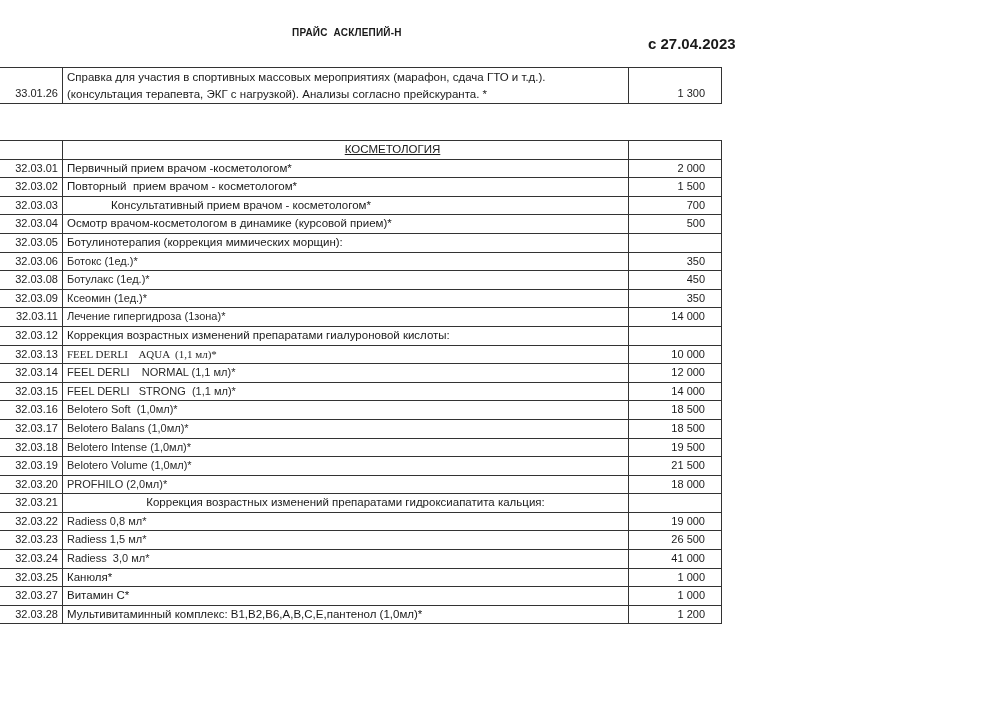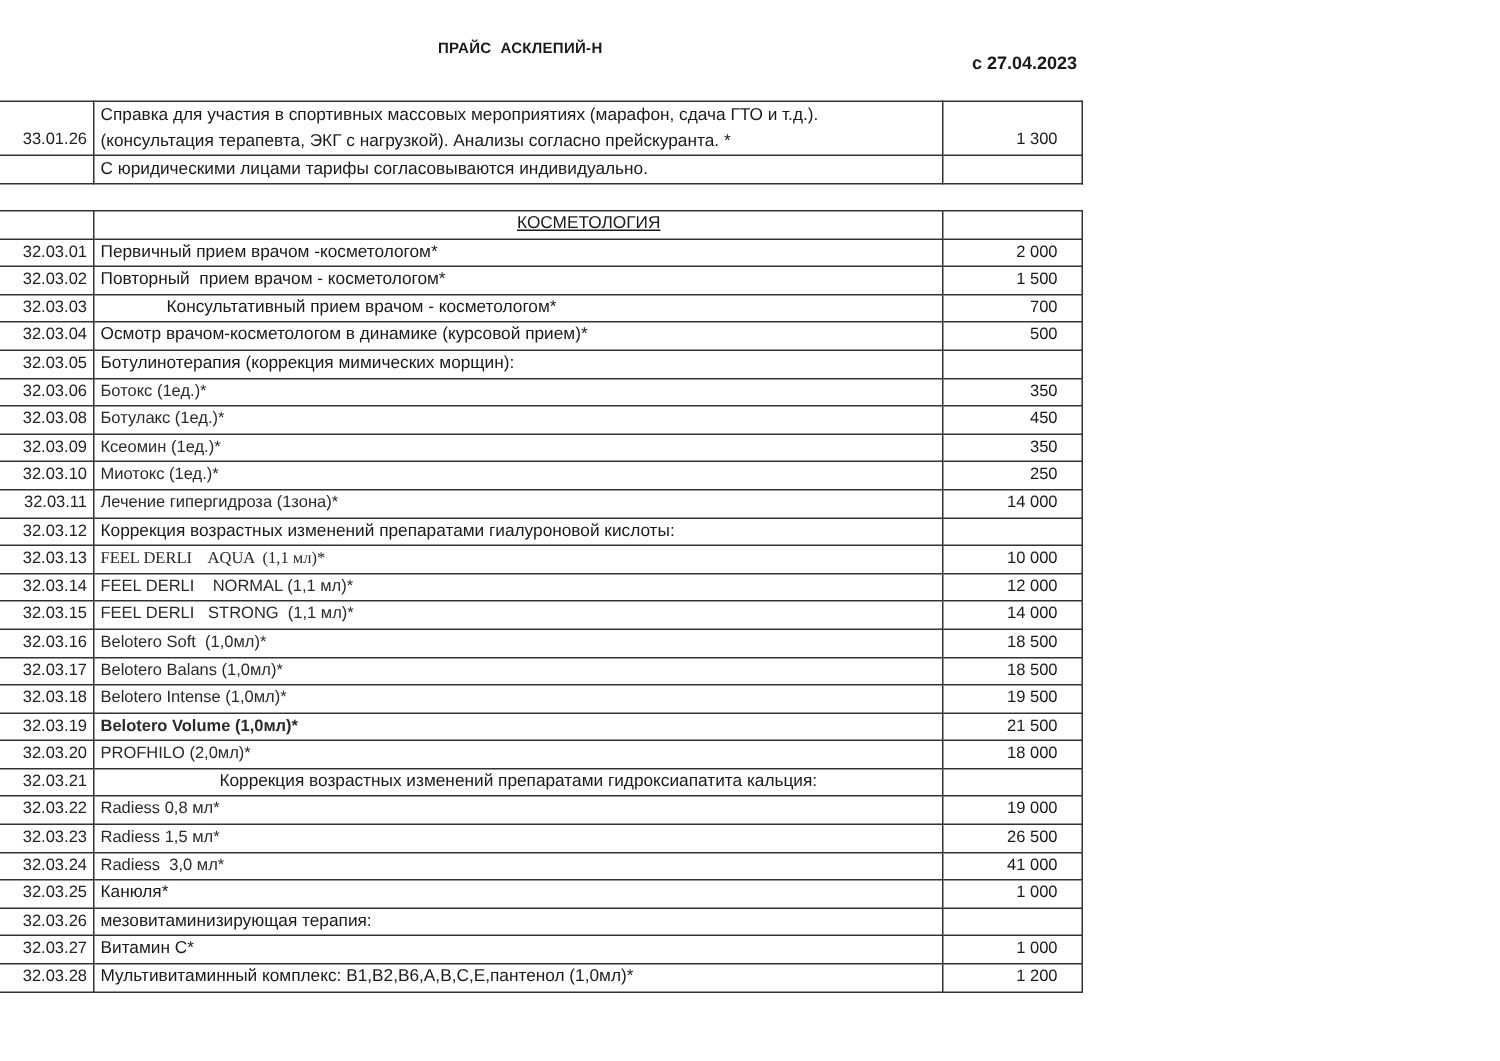--- a/index.html
+++ b/index.html
@@ -21,21 +21,21 @@
       top: 27px;
       font-size: 10px;
       font-weight: bold;
       letter-spacing: 0.2px;
       word-spacing: 3px;
     }
     .date {
       position: absolute;
       left: 648px;
       top: 35px;
-      font-size: 12px;
+      font-size: 15px;
       font-weight: bold;
     }
     table {
       position: absolute;
       left: -2px;
       border-collapse: collapse;
       table-layout: fixed;
     }
     table td {
       border: 1px solid #333333;
@@ -96,25 +96,20 @@
       <col class="c-price">
     </colgroup>
   <tbody>
     <tr>
       <td class="code tall">33.01.26</td>
       <td class="desc tall">
         <div>Справка для участия в спортивных массовых мероприятиях (марафон, сдача ГТО и т.д.).</div>
         <div>(консультация терапевта, ЭКГ с нагрузкой). Анализы согласно прейскуранта. *</div>
       </td>
       <td class="price tall">1 300</td>
-    </tr>
-    <tr>
-      <td class="code"></td>
-      <td class="desc">С юридическими лицами тарифы согласовываются индивидуально.</td>
-      <td class="price"></td>
     </tr>
   </tbody>
 </table>
 
 <table id="table-main">
   <colgroup>
       <col class="c-code">
       <col class="c-desc">
       <col class="c-price">
     </colgroup>
@@ -158,25 +153,20 @@
         <td class="code">32.03.08</td>
         <td class="desc alt" style="white-space: pre;">Ботулакс (1ед.)*</td>
         <td class="price">450</td>
       </tr>
       <tr>
         <td class="code">32.03.09</td>
         <td class="desc alt" style="white-space: pre;">Ксеомин (1ед.)*</td>
         <td class="price">350</td>
       </tr>
       <tr>
-        <td class="code">32.03.10</td>
-        <td class="desc alt" style="white-space: pre;">Миотокс (1ед.)*</td>
-        <td class="price">250</td>
-      </tr>
-      <tr>
         <td class="code">32.03.11</td>
         <td class="desc alt" style="white-space: pre;">Лечение гипергидроза (1зона)*</td>
         <td class="price">14 000</td>
       </tr>
       <tr>
         <td class="code">32.03.12</td>
         <td class="desc" style="white-space: pre;">Коррекция возрастных изменений препаратами гиалуроновой кислоты:</td>
         <td class="price"></td>
       </tr>
       <tr>
@@ -204,21 +194,21 @@
         <td class="desc alt" style="white-space: pre; margin-left: 20px;">Belotero Balans (1,0мл)*</td>
         <td class="price">18 500</td>
       </tr>
       <tr>
         <td class="code">32.03.18</td>
         <td class="desc alt" style="white-space: pre;">Belotero Intense (1,0мл)*</td>
         <td class="price">19 500</td>
       </tr>
       <tr>
         <td class="code">32.03.19</td>
-        <td class="desc alt" style="white-space: pre; font-weight: bold;">Belotero Volume (1,0мл)*</td>
+        <td class="desc alt" style="white-space: pre;">Belotero Volume (1,0мл)*</td>
         <td class="price">21 500</td>
       </tr>
       <tr>
         <td class="code">32.03.20</td>
         <td class="desc alt" style="white-space: pre;">PROFHILO (2,0мл)*</td>
         <td class="price">18 000</td>
       </tr>
       <tr>
         <td class="code">32.03.21</td>
         <td class="desc" style="white-space: pre; text-align: center;">Коррекция возрастных изменений препаратами гидроксиапатита кальция:</td>
@@ -238,25 +228,20 @@
         <td class="code">32.03.24</td>
         <td class="desc alt" style="white-space: pre;">Radiess  3,0 мл*</td>
         <td class="price">41 000</td>
       </tr>
       <tr>
         <td class="code">32.03.25</td>
         <td class="desc" style="white-space: pre;">Канюля*</td>
         <td class="price">1 000</td>
       </tr>
       <tr>
-        <td class="code">32.03.26</td>
-        <td class="desc" style="white-space: pre;">мезовитаминизирующая терапия:</td>
-        <td class="price"></td>
-      </tr>
-      <tr>
         <td class="code">32.03.27</td>
         <td class="desc" style="white-space: pre;">Витамин С*</td>
         <td class="price">1 000</td>
       </tr>
       <tr>
         <td class="code">32.03.28</td>
         <td class="desc" style="white-space: pre;">Мультивитаминный комплекс: В1,В2,В6,А,В,С,Е,пантенол (1,0мл)*</td>
         <td class="price">1 200</td>
       </tr>
     </tbody>

